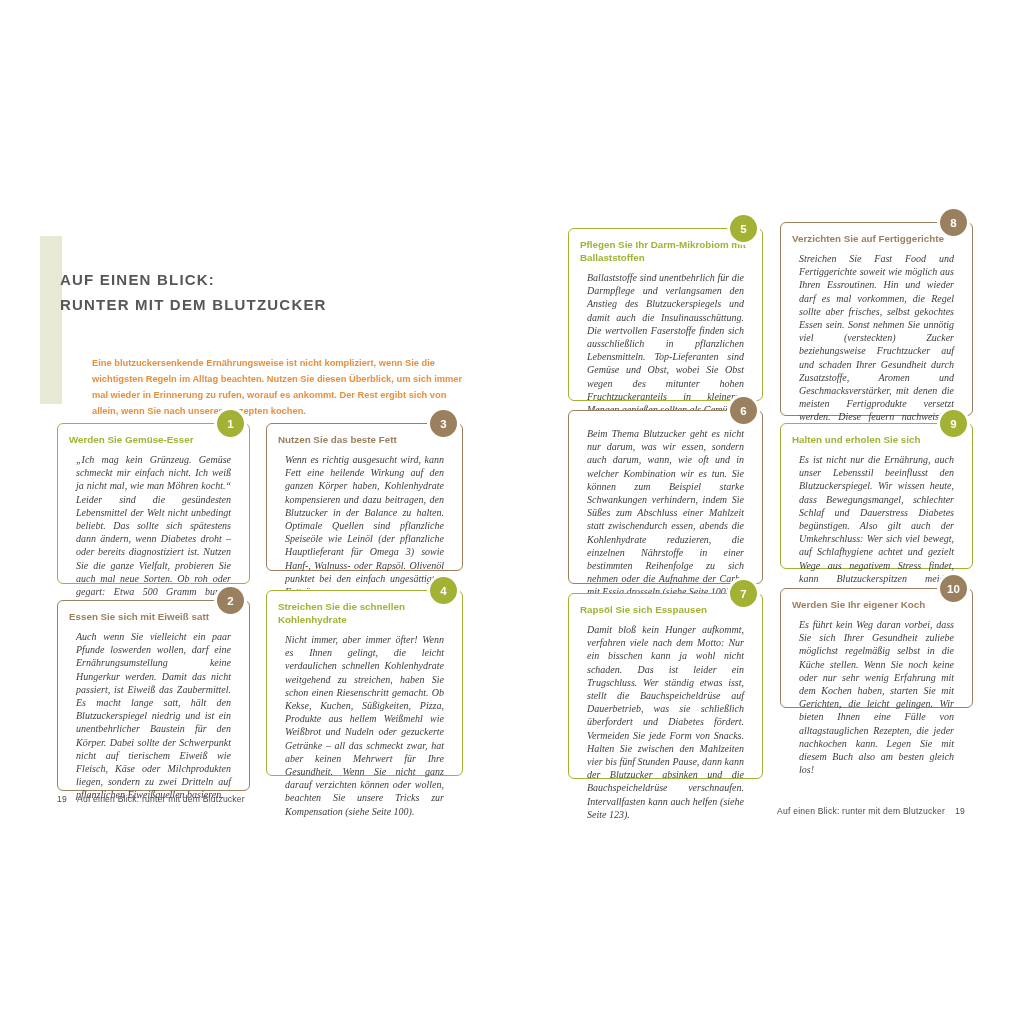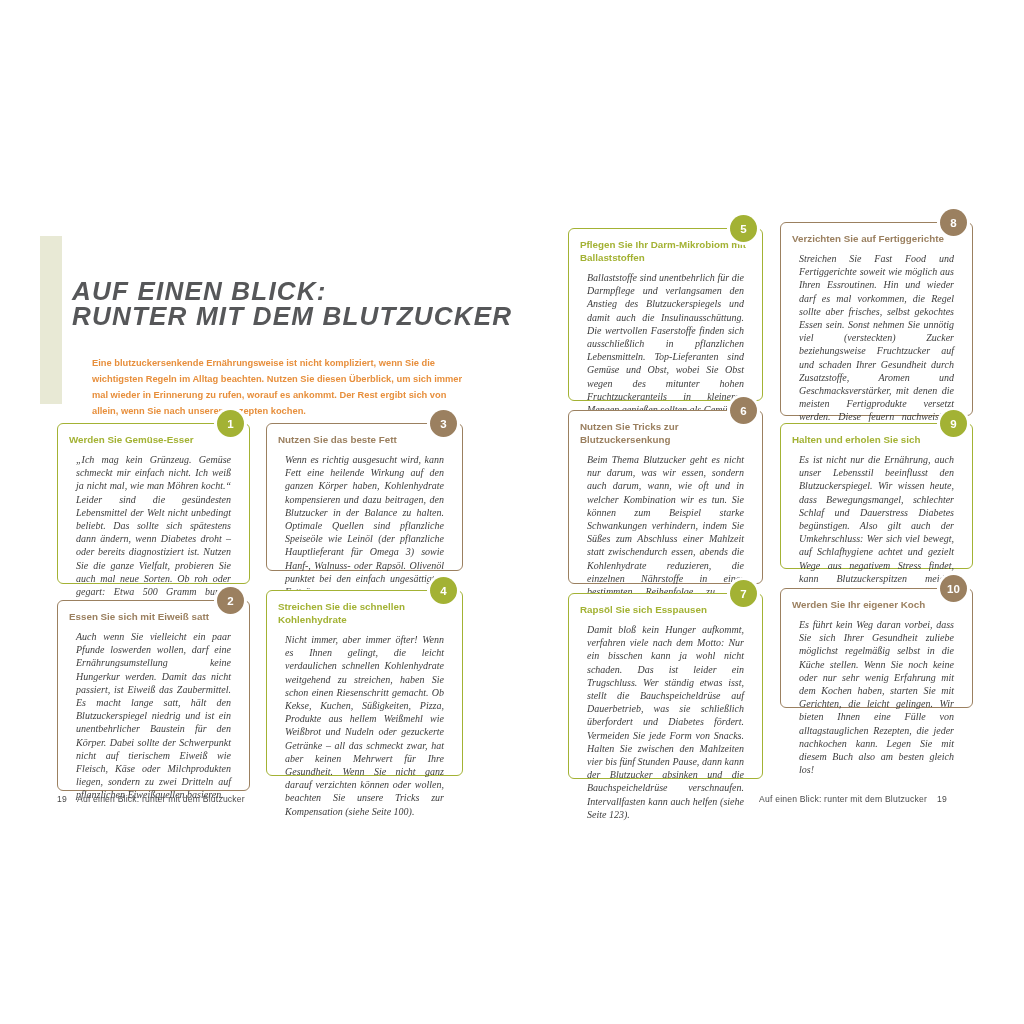--- a/index.html
+++ b/index.html
@@ -18,26 +18,25 @@
     background:#ffffff;
     font-family:"Liberation Sans",sans-serif;
     overflow:hidden;
   }
   .accent-bar{
     position:absolute;left:40px;top:236px;width:22px;height:168px;
     background:var(--accentbar);
   }
   .page-title{
     position:absolute;left:60px;top:267px;
-    margin:12px;
+    margin:0;
     color:var(--titlegray);
-    font-size:26px;font-weight:bold;letter-spacing:1.2px;
+    font-size:15px;font-weight:bold;letter-spacing:1.2px;
     line-height:25px;
     text-transform:uppercase;
-    font-style:italic;
   }
   .intro{
     position:absolute;left:92px;top:346px;width:374px;
     color:var(--orange);
     font-size:9.3px;font-weight:bold;line-height:16px;
   }
   .tip-box{
     position:absolute;
     box-sizing:border-box;
     background:#ffffff;
@@ -68,21 +67,21 @@
     color:var(--bodytext);
     font-size:10px;line-height:13.2px;
     text-align:justify;
     font-style:italic;
   }
   .footer{
     position:absolute;top:794px;
     color:#4a4a4a;font-size:8.6px;letter-spacing:0.2px;
   }
   .footer-left{left:57px;}
-  .footer-right{left:547px;width:400px;text-align:right;}
+  .footer-right{left:565px;width:400px;text-align:right;margin-top:12px;}
   .footer .pagenum{font-weight:normal;}
   .footer .gap{display:inline-block;width:10px;}
 </style>
 </head>
 <body>
 
 <div class="canvas">
 
   <div class="accent-bar"></div>
 
@@ -118,21 +117,20 @@
   </article>
 
   <article class="tip-box green" style="left:568px;top:228px;width:195px;height:173px;">
     <span class="badge">5</span>
     <h2 class="tip-title">Pflegen Sie Ihr Darm-Mikrobiom mit Ballaststoffen</h2>
     <p class="tip-body">Ballaststoffe sind unentbehrlich für die Darmpflege und verlangsamen den Anstieg des Blutzuckerspiegels und damit auch die Insulinausschüttung. Die wertvollen Faserstoffe finden sich ausschließlich in pflanzlichen Lebensmitteln. Top-Lieferanten sind Gemüse und Obst, wobei Sie Obst wegen des mitunter hohen Fruchtzuckeranteils in kleineren Mengen genießen sollten als Gemüse.</p>
   </article>
 
   <article class="tip-box brown" style="left:568px;top:410px;width:195px;height:174px;">
     <span class="badge">6</span>
-    <h2 class="tip-title">Nutzen Sie Tricks zur Blutzuckersenkung</h2>
     <p class="tip-body">Beim Thema Blutzucker geht es nicht nur darum, was wir essen, sondern auch darum, wann, wie oft und in welcher Kombination wir es tun. Sie können zum Beispiel starke Schwankungen verhindern, indem Sie Süßes zum Abschluss einer Mahlzeit statt zwischendurch essen, abends die Kohlenhydrate reduzieren, die einzelnen Nährstoffe in einer bestimmten Reihenfolge zu sich nehmen oder die Aufnahme der Carbs mit Essig drosseln (siehe Seite 100).</p>
   </article>
 
   <article class="tip-box green" style="left:568px;top:593px;width:195px;height:186px;">
     <span class="badge">7</span>
     <h2 class="tip-title">Rapsöl Sie sich Esspausen</h2>
     <p class="tip-body">Damit bloß kein Hunger aufkommt, verfahren viele nach dem Motto: Nur ein bisschen kann ja wohl nicht schaden. Das ist leider ein Trugschluss. Wer ständig etwas isst, stellt die Bauchspeicheldrüse auf Dauerbetrieb, was sie schließlich überfordert und Diabetes fördert. Vermeiden Sie jede Form von Snacks. Halten Sie zwischen den Mahlzeiten vier bis fünf Stunden Pause, dann kann der Blutzucker absinken und die Bauchspeicheldrüse verschnaufen. Intervallfasten kann auch helfen (siehe Seite 123).</p>
   </article>
 
   <article class="tip-box brown" style="left:780px;top:222px;width:193px;height:194px;">

